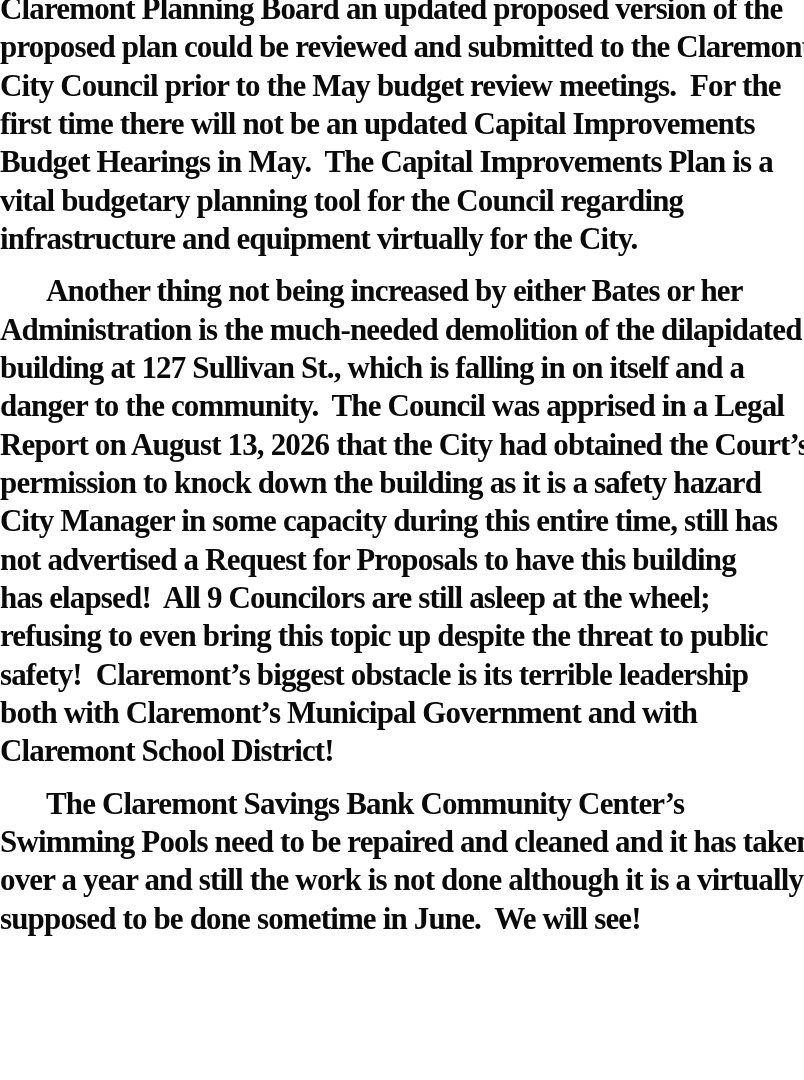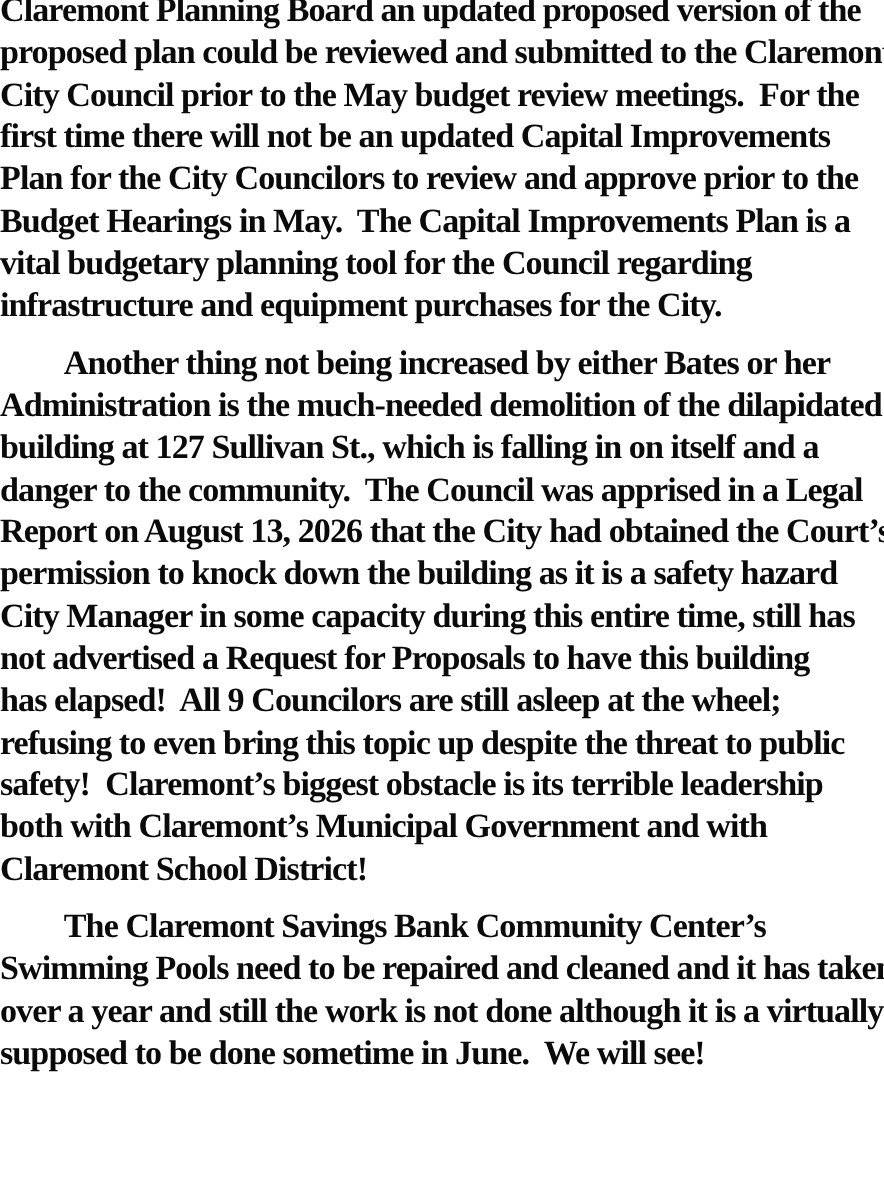--- a/index.html
+++ b/index.html
@@ -35,37 +35,36 @@
   .para + .para {
     margin-top: 14px;
   }
   .line {
     height: 38.33px;
     line-height: 38.33px;
     white-space: pre;
     overflow: visible;
   }
   .line.indent {
-    padding-left: 58px;
+    padding-left: 46px;
   }
 </style>
 </head>
 <body>
 
 <div class="page">
   <div class="doc" id="doc">
       <div class="para">
         <div class="line">Claremont Planning Board an updated proposed version of the</div>
         <div class="line">proposed plan could be reviewed and submitted to the Claremont</div>
         <div class="line">City Council prior to the May budget review meetings.  For the</div>
         <div class="line">first time there will not be an updated Capital Improvements</div>
-        <div class="line">Plan for the City Councilors to review and approve prior to the</div>
         <div class="line">Budget Hearings in May.  The Capital Improvements Plan is a</div>
         <div class="line">vital budgetary planning tool for the Council regarding</div>
-        <div class="line">infrastructure and equipment purchases for the City.</div>
+        <div class="line">infrastructure and equipment virtually for the City.</div>
       </div>
       <div class="para">
         <div class="line indent">Another thing not being increased by either Bates or her</div>
         <div class="line">Administration is the much-needed demolition of the dilapidated</div>
         <div class="line">building at 127 Sullivan St., which is falling in on itself and a</div>
         <div class="line">danger to the community.  The Council was apprised in a Legal</div>
         <div class="line">Report on August 13, 2026 that the City had obtained the Court’s</div>
         <div class="line">permission to knock down the building as it is a safety hazard</div>
         <div class="line">City Manager in some capacity during this entire time, still has</div>
         <div class="line">not advertised a Request for Proposals to have this building</div>

